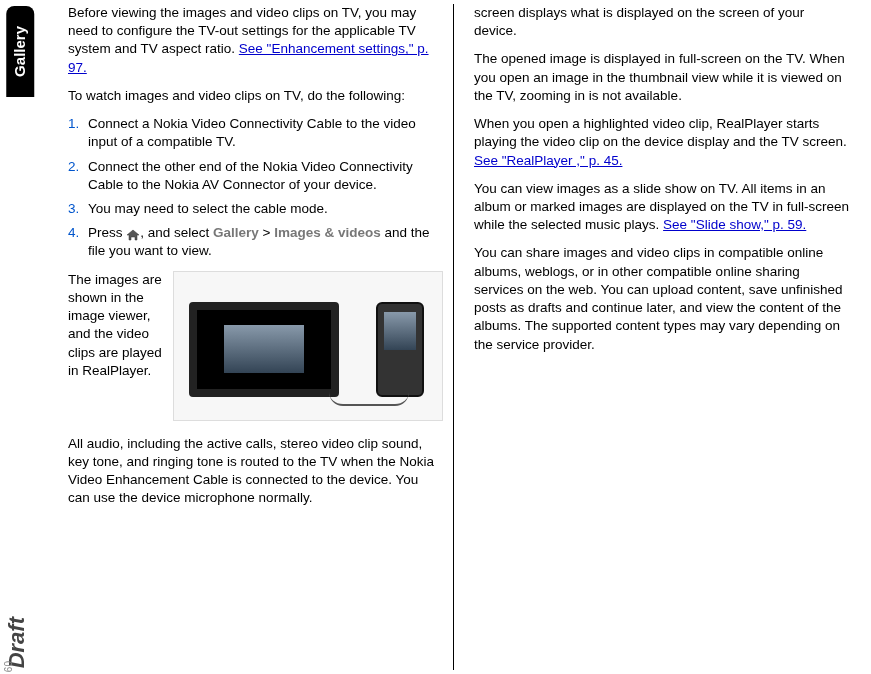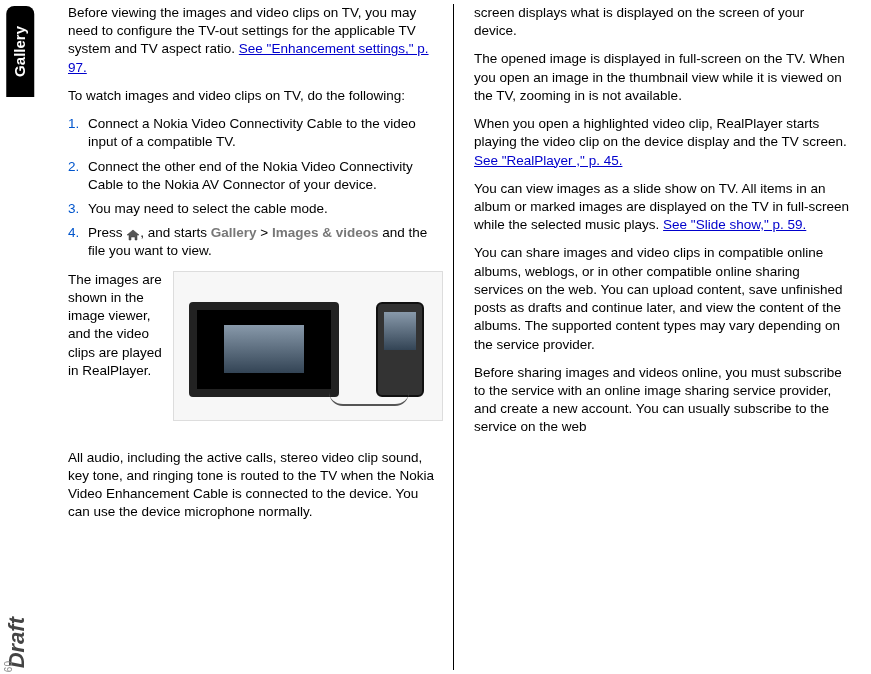--- a/index.html
+++ b/index.html
@@ -83,21 +83,21 @@
   }
   .menu-path { color: #777; font-weight: bold; }
   .home-icon {
     display: inline-block;
     width: 14px;
     height: 12px;
     vertical-align: middle;
   }
   .img-wrap {
     overflow: hidden;
-    margin-bottom: 28px;
+    margin-bottom: 14px;
   }
   .img-wrap .txt {
     float: left;
     width: 105px;
     padding-right: 6px;
   }
   .illus {
     float: right;
     width: 270px;
     height: 150px;
@@ -162,21 +162,21 @@
       <span>Before viewing the images and video clips on TV, you may need to configure the TV-out settings for the applicable TV system and TV aspect ratio. </span><span class="link">See "Enhancement settings," p. 97.</span>
     </p>
     <p>To watch images and video clips on TV, do the following:</p>
     <ol>
       <li><span class="num">1.</span><span>Connect a Nokia Video Connectivity Cable to the video input of a compatible TV.</span></li>
       <li><span class="num">2.</span><span>Connect the other end of the Nokia Video Connectivity Cable to the Nokia AV Connector of your device.</span></li>
       <li><span class="num">3.</span><span>You may need to select the cable mode.</span></li>
       <li><span class="num">4.</span>
         <span>Press </span><span class="home-icon"><svg viewBox="0 0 14 12">
               <path d="M7 1 L13 6 L11 6 L11 11 L9 11 L9 8 L5 8 L5 11 L3 11 L3 6 L1 6 Z" fill="#555" stroke="#333" stroke-width="0.5"></path>
-            </svg></span><span>, and starts </span><span class="menu-path">Gallery</span><span> &gt; </span><span class="menu-path">Images &amp; videos</span><span> and the file you want to view.</span>
+            </svg></span><span>, and select </span><span class="menu-path">Gallery</span><span> &gt; </span><span class="menu-path">Images &amp; videos</span><span> and the file you want to view.</span>
       </li>
     </ol>
 
     <div class="img-wrap">
       <div class="txt">The images are shown in the image viewer, and the video clips are played in RealPlayer.</div>
       <div class="illus">
         <div class="tv"></div>
         <div class="phone"></div>
         <div class="cable"></div>
       </div>
@@ -192,16 +192,15 @@
     <p>The opened image is displayed in full-screen on the TV. When you open an image in the thumbnail view while it is viewed on the TV, zooming in is not available.</p>
     <p>
       <span>When you open a highlighted video clip, RealPlayer starts playing the video clip on the device display and the TV screen. </span><span class="link">See "RealPlayer ," p. 45.</span>
     </p>
     <p>
       <span>You can view images as a slide show on TV. All items in an album or marked images are displayed on the TV in full-screen while the selected music plays. </span><span class="link">See "Slide show," p. 59.</span>
     </p>
 
 
     <p>You can share images and video clips in compatible online albums, weblogs, or in other compatible online sharing services on the web. You can upload content, save unfinished posts as drafts and continue later, and view the content of the albums. The supported content types may vary depending on the service provider.</p>
-    <p>Before sharing images and videos online, you must subscribe to the service with an online image sharing service provider, and create a new account. You can usually subscribe to the service on the web</p>
   </div>
 
 </div>
 
 </body></html>

